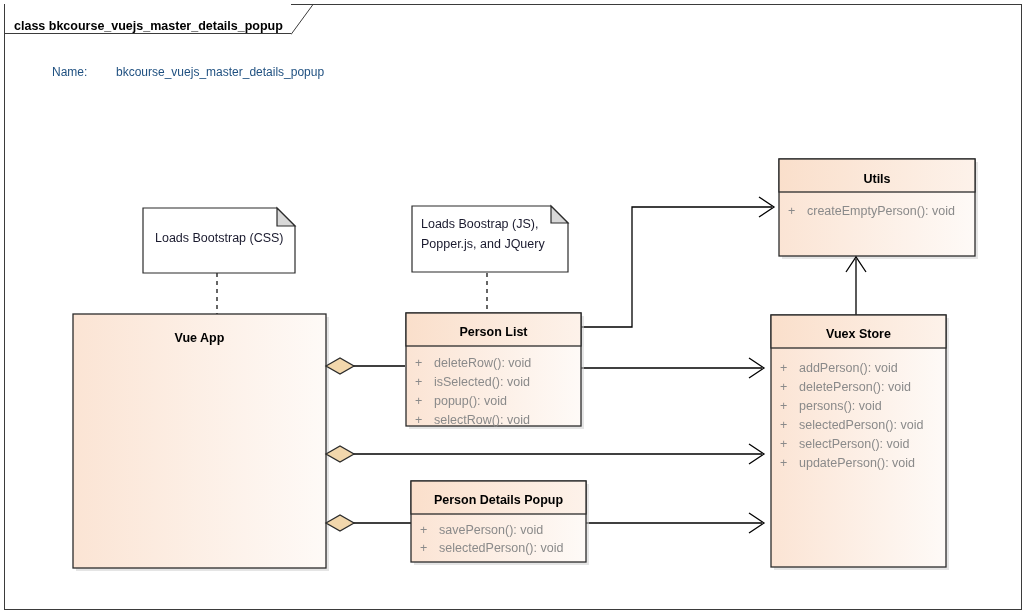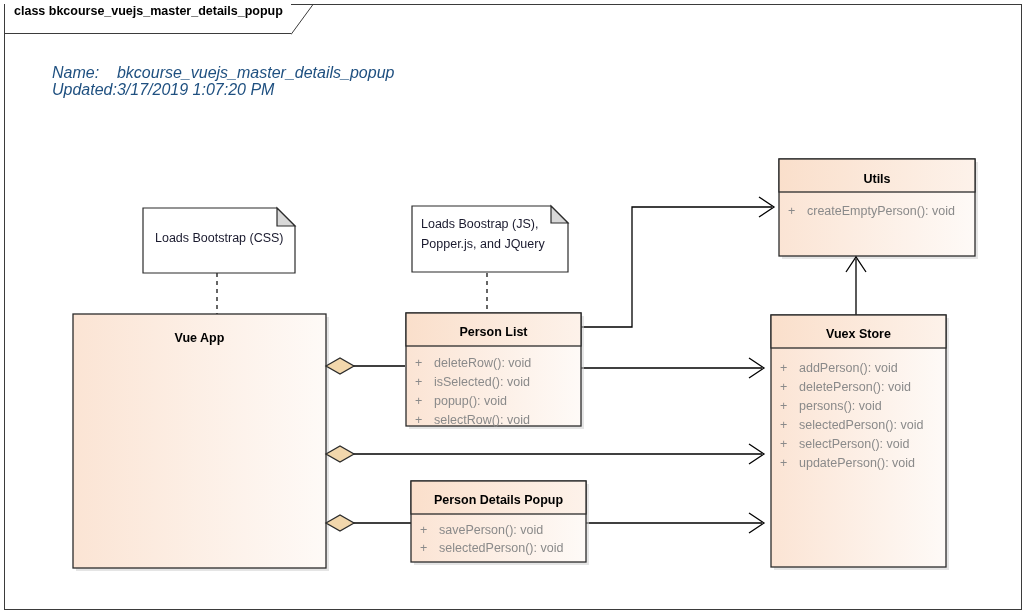--- a/index.html
+++ b/index.html
@@ -14,33 +14,33 @@
   }
   
   #tab{
     position:absolute;left:4px;top:4px;height:30px;
     box-sizing:border-box;z-index:5;
   }
   #tab-body{
     position:absolute;left:0;top:0;height:30px;
     border:1px solid #3b3b3b;border-right:none;border-top:none;
     background:#ffffff;box-sizing:border-box;
-    display:flex;align-items:flex-start;
+    display:flex;align-items:flex-end;
     padding:0 8px 0 9px;
     font-size:12.5px;font-weight:bold;color:#000000;
     white-space:nowrap;
   }
   #tab-slant{position:absolute;top:0;height:31px;width:26px;}
   
   #meta{
     position:absolute;left:52px;top:64px;z-index:4;
     font-size:12px;color:#1f5080;line-height:17.4px;
   }
   #meta table{border-collapse:collapse;}
-  #meta td{padding:0;vertical-align:top;white-space:nowrap;font-size:16px;font-style:italic;}
+  #meta td{padding:0;vertical-align:top;white-space:nowrap;font-size:12px;}
   #meta td.k{width:64px;}
   
   #canvas{position:absolute;left:0;top:0;width:1028px;height:616px;z-index:1;}
   .cls-title{font-family:"Liberation Sans",sans-serif;font-size:12.5px;font-weight:bold;fill:#000000;}
   .cls-mem{font-family:"Liberation Sans",sans-serif;font-size:12.5px;fill:#8a8a8a;}
   .cls-vis{font-family:"Liberation Sans",sans-serif;font-size:12.5px;fill:#8a8a8a;}
   .note-txt{font-family:"Liberation Sans",sans-serif;font-size:12.5px;fill:#1a1a2e;}
 </style>
 </head>
 <body>
@@ -194,19 +194,15 @@
   </svg>
 </div>
 
 <div id="meta">
   <table>
     <tbody>
       <tr>
         <td class="k">Name:</td>
         <td class="v">bkcourse_vuejs_master_details_popup</td>
       </tr>
-      <tr>
-        <td class="k">Updated:</td>
-        <td class="v">3/17/2019 1:07:20 PM</td>
-      </tr>
     </tbody>
   </table>
 </div>
 
 </body></html>

